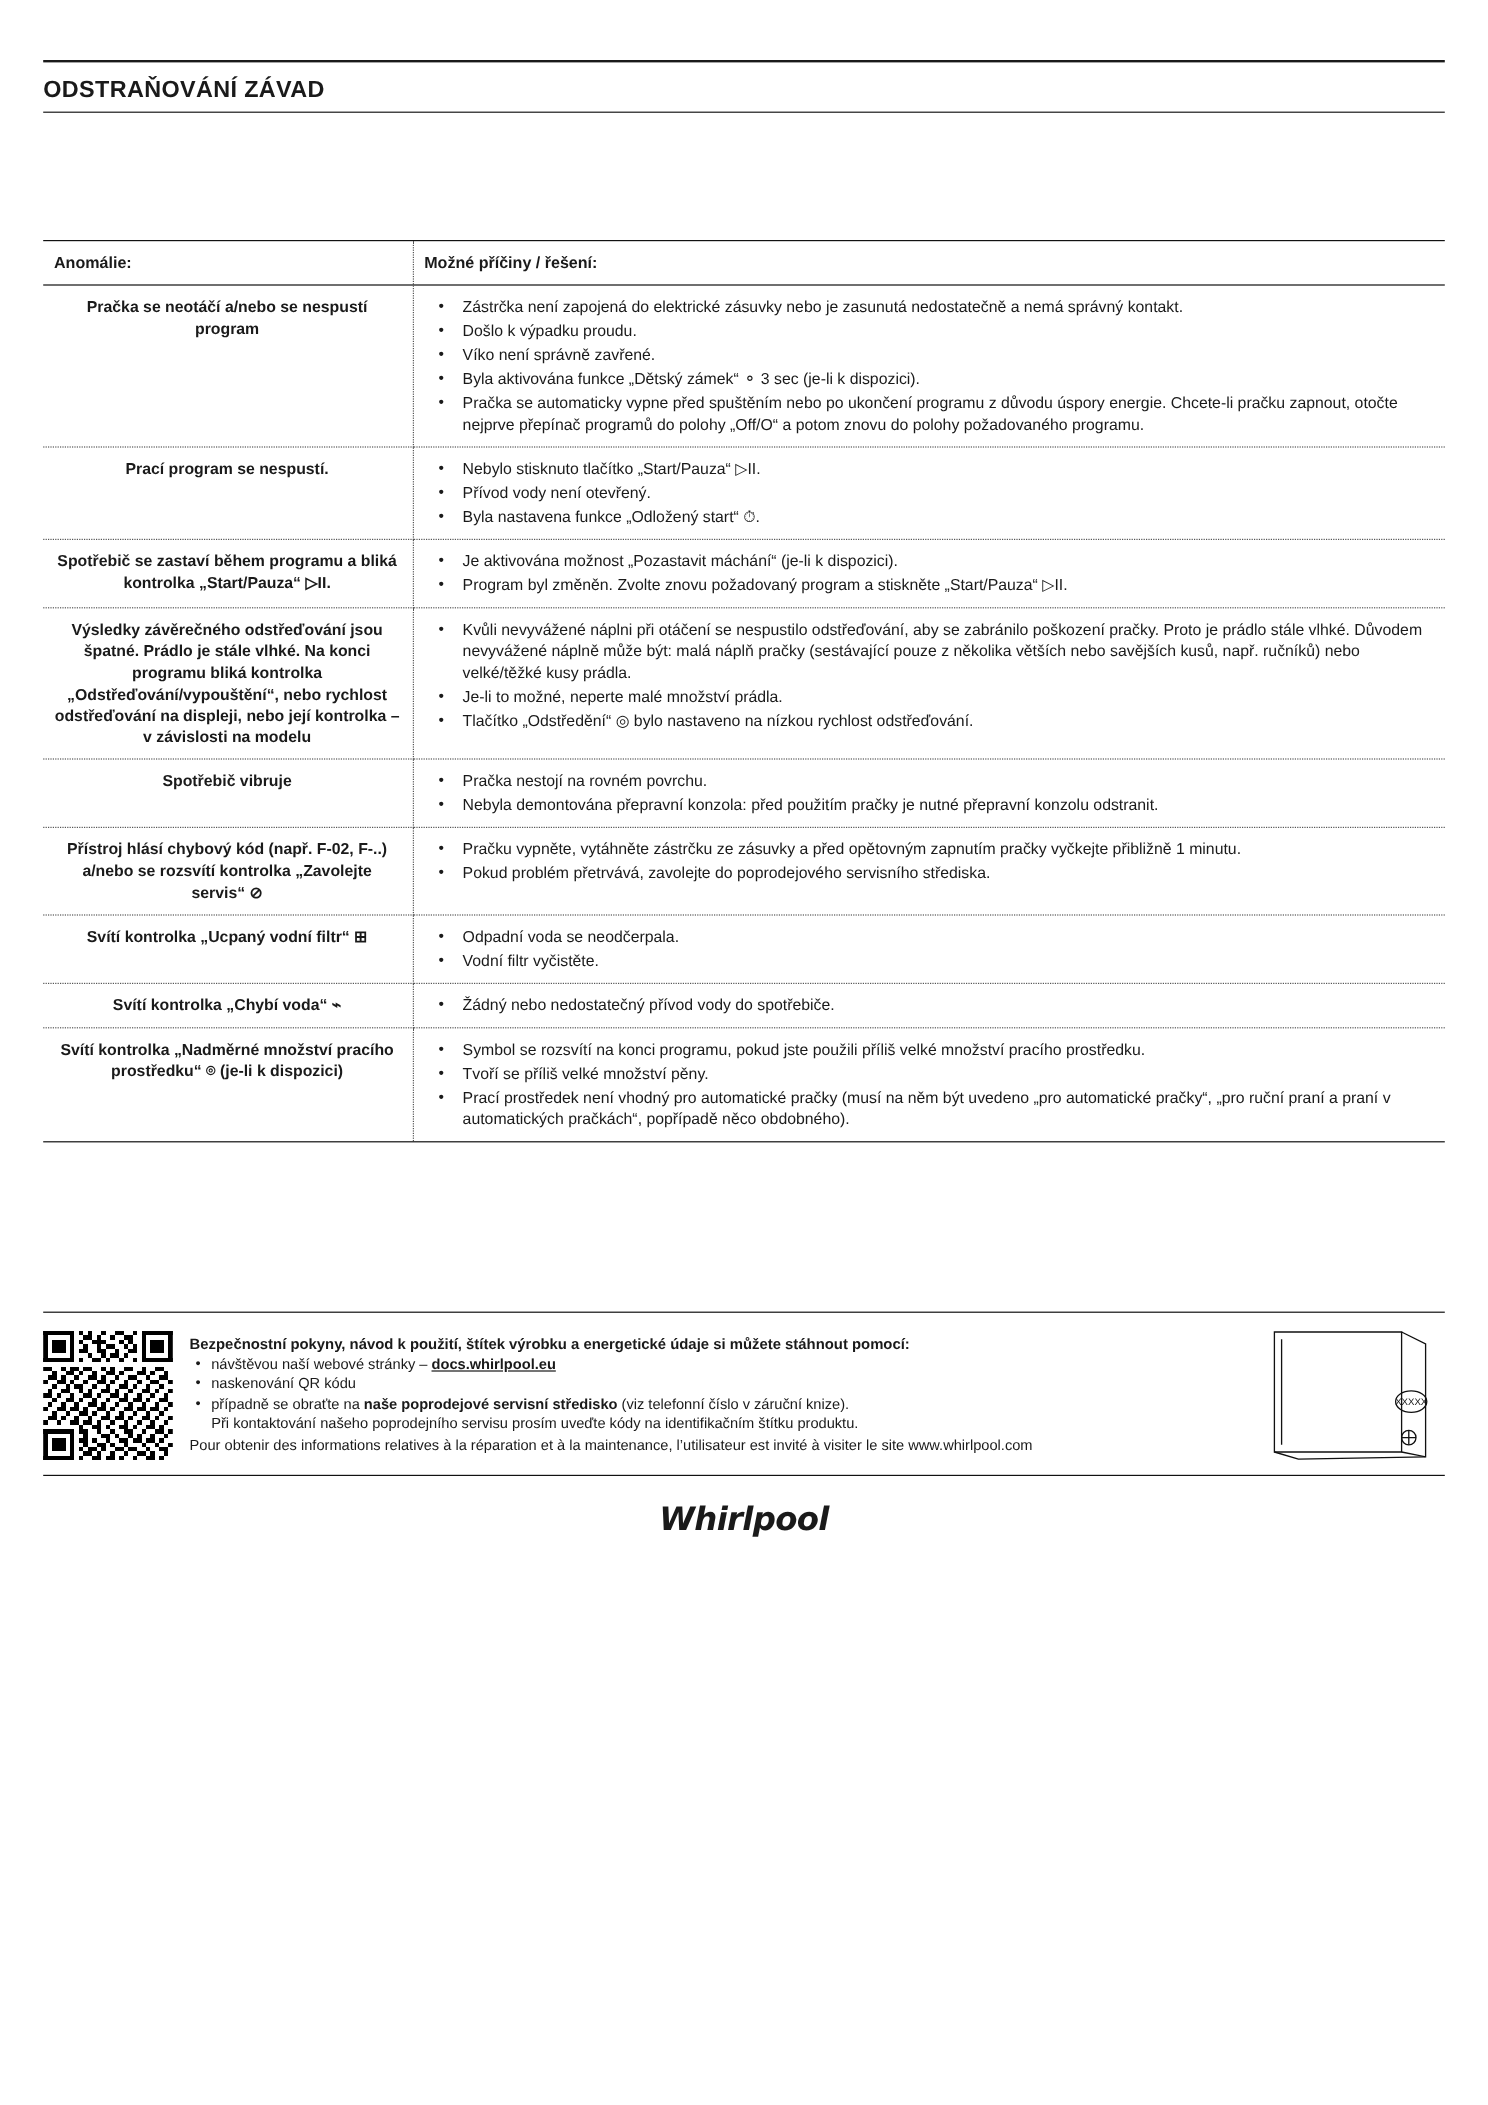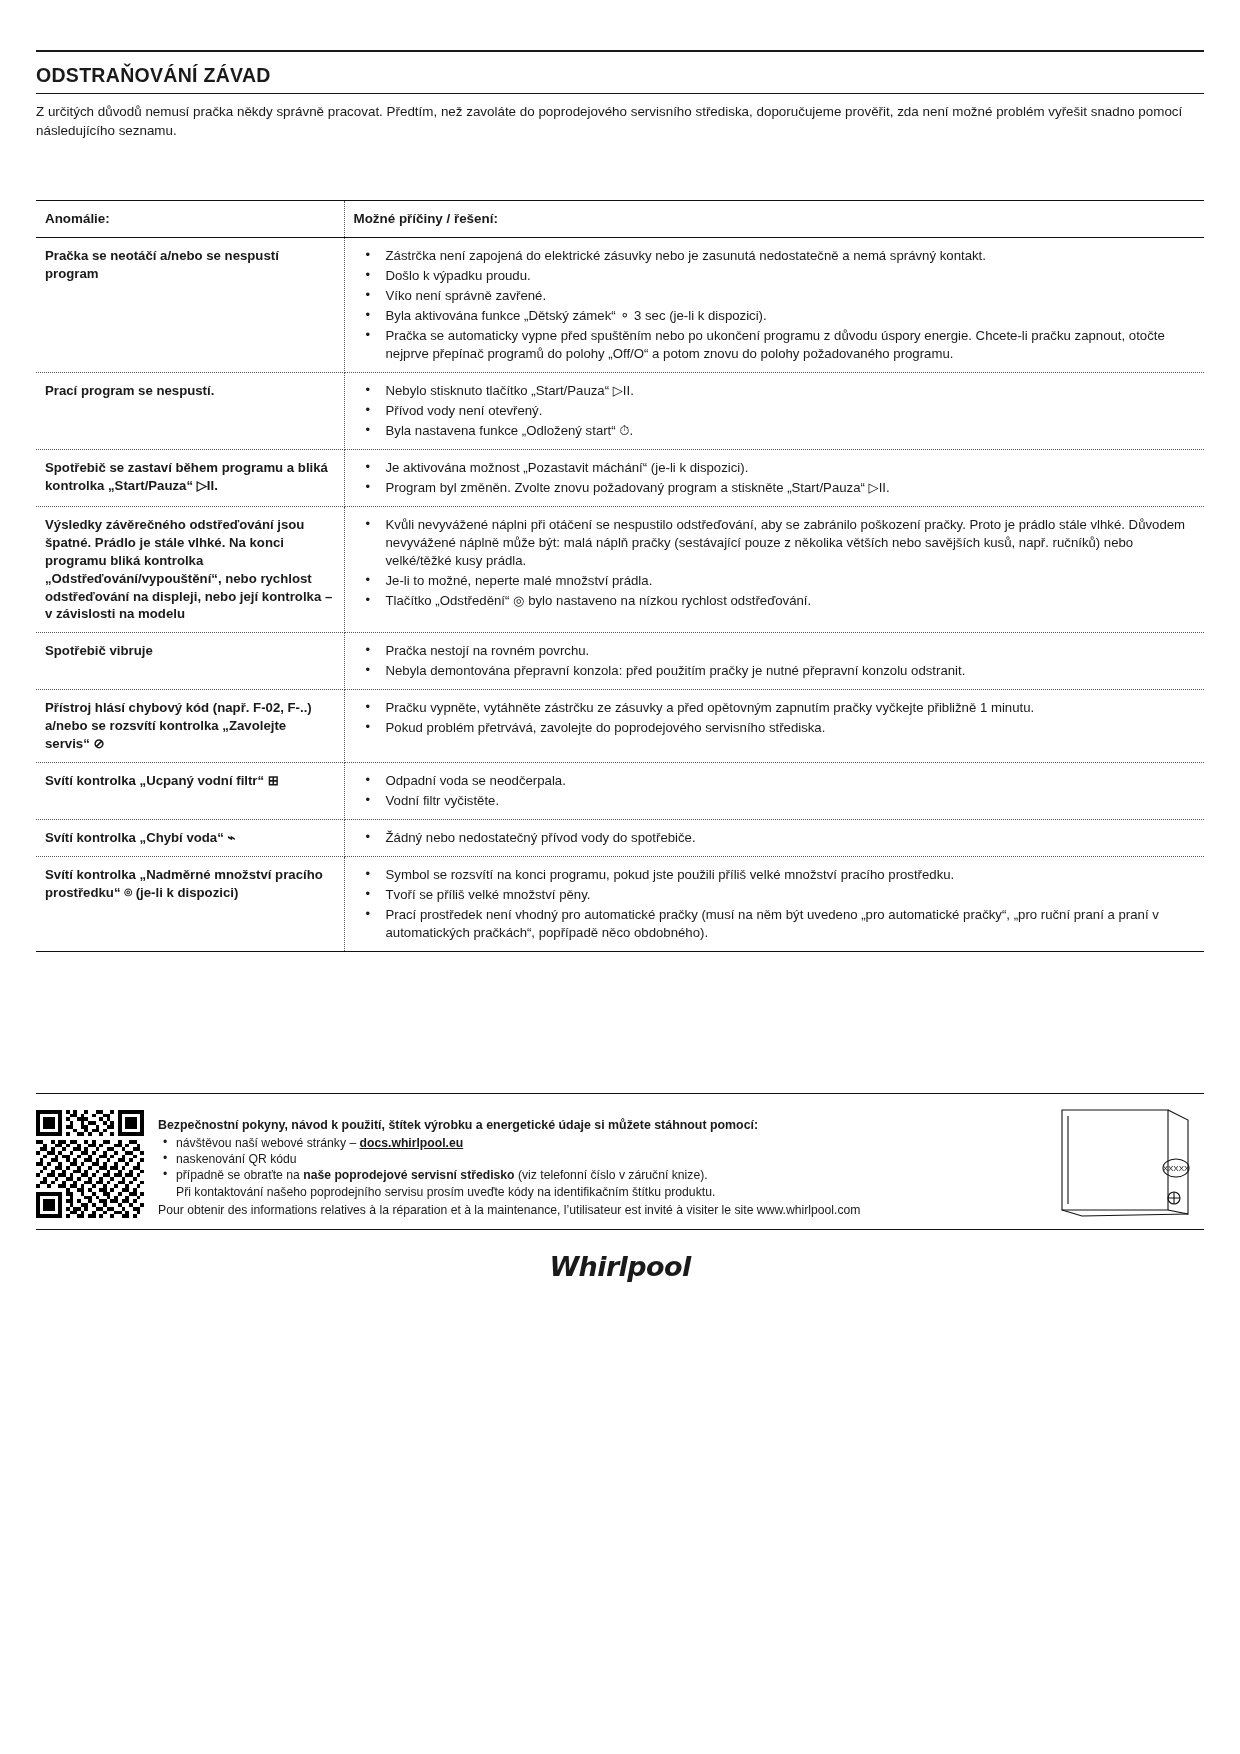--- a/index.html
+++ b/index.html
@@ -81,21 +81,21 @@
     border-bottom: 1px dotted #555;
   }
   table.trouble tbody tr:last-child td {
     border-bottom: 1.3px solid #111;
   }
   table.trouble tbody td.anom {
     font-weight: bold;
     border-right: 1px dotted #555;
     padding-left: 9px;
   }
-  table.trouble tbody td.anom .inner { display: block; }
+  table.trouble tbody td.anom .inner { display: block; text-align: center; }
   td.sol ul {
     margin: 0;
     padding: 0;
     list-style: none;
   }
   td.sol li {
     position: relative;
     padding-left: 32px;
     margin-bottom: 2px;
   }
@@ -114,21 +114,21 @@
     right: 36px;
     bottom: 80px;
   }
   .footer-rule {
     height: 1.4px;
     background: #111;
     margin-bottom: 10px;
   }
   .footer-inner {
     display: flex;
-    align-items: flex-end;
+    align-items: center;
     gap: 14px;
   }
   .qr {
     width: 108px;
     height: 108px;
     flex: 0 0 auto;
     margin-top: 4px;
   }
   .footer-text {
     flex: 1 1 auto;
@@ -185,21 +185,20 @@
 </style>
 </head>
 <body>
 
 <div class="page">
 
   <div class="top-rule"></div>
 
   <div class="title-block">
     <h1 class="section-title">ODSTRAŇOVÁNÍ ZÁVAD</h1>
-    <p class="intro">Z určitých důvodů nemusí pračka někdy správně pracovat. Předtím, než zavoláte do poprodejového servisního střediska, doporučujeme prověřit, zda není možné problém vyřešit snadno pomocí následujícího seznamu.</p>
   </div>
 
   <div class="tbl-wrap">
     <table class="trouble">
       <colgroup>
           <col class="c1">
           <col>
         </colgroup>
       <thead>
         <tr>

